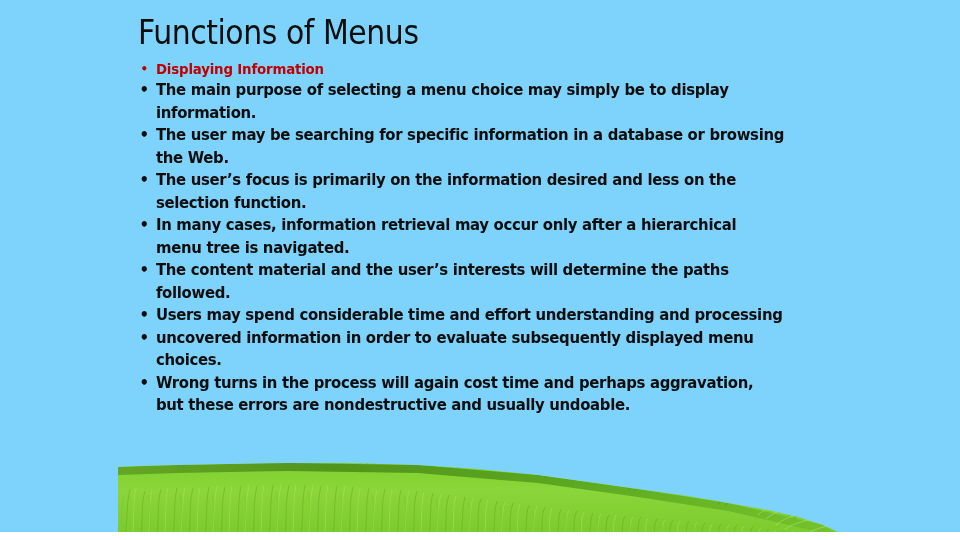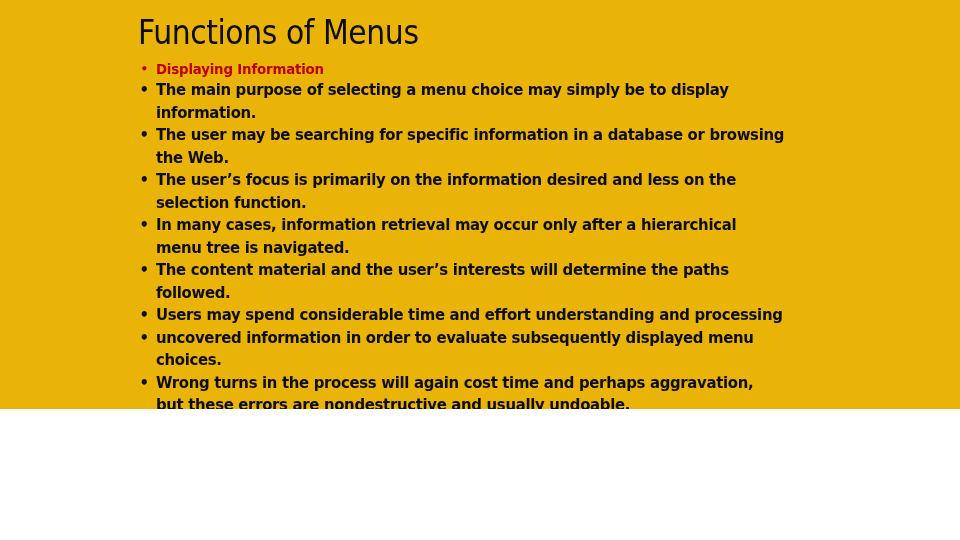--- a/index.html
+++ b/index.html
@@ -9,22 +9,22 @@
   body {
     width: 960px;
     height: 540px;
     background: #ffffff;
     font-family: "Liberation Sans", sans-serif;
     overflow: hidden;
   }
   .slide {
     position: relative;
     width: 960px;
-    height: 409px;
-    background: #eab308;
+    height: 532px;
+    background: #7dd3fc;
     overflow: hidden;
   }
 
   
   .slide-title {
     position: absolute;
     left: 138px;
     top: 12px;
     width: 780px;
     font-family: "DejaVu Sans", sans-serif;

